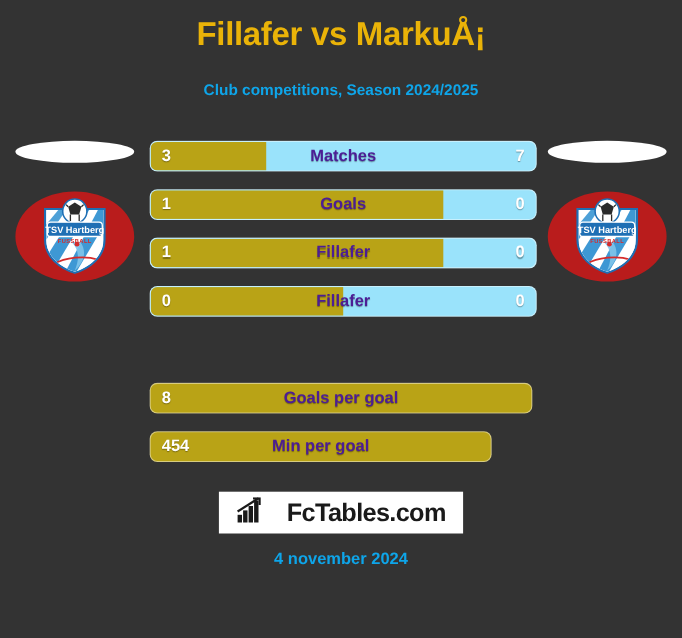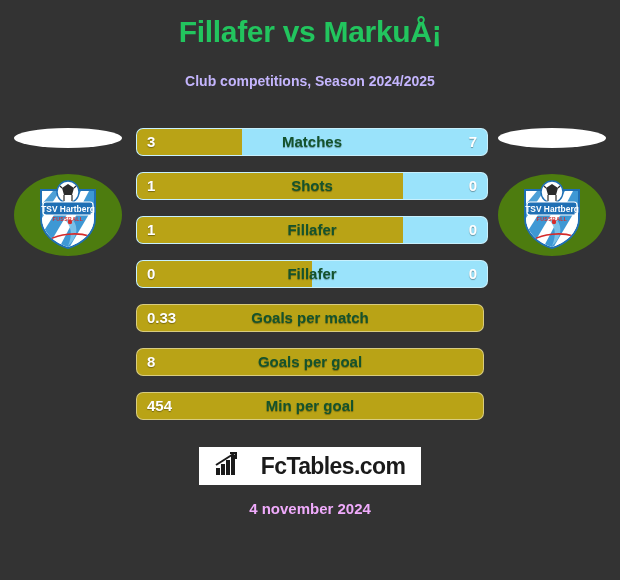--- a/index.html
+++ b/index.html
@@ -16,29 +16,29 @@
   }
 
   
   .header {
     width: 100%;
     text-align: center;
     padding-top: 14px;
     box-sizing: border-box;
   }
   .title {
-    color: #22c55e;
+    color: #eab308;
     font-size: 30px;
     font-weight: bold;
     letter-spacing: -0.3px;
     line-height: 36px;
     white-space: nowrap;
   }
   .subtitle {
-    color: #c4b5fd;
+    color: #0ea5e9;
     font-size: 14px;
     font-weight: bold;
     margin-top: 22px;
     line-height: 18px;
   }
 
   
   .stats-area {
     position: absolute;
     left: 0;
@@ -86,21 +86,21 @@
   .val.left  { left: 10px; }
   .val.right { right: 10px; }
 
   .label {
     position: absolute;
     left: 0; right: 0; top: 0;
     text-align: center;
     line-height: 26px;
     font-size: 15px;
     font-weight: bold;
-    color: #14532d;
+    color: #4c1d95;
     text-shadow: 0 1px 1px rgba(0,0,0,0.35);
     pointer-events: none;
   }
 
   
   .badge-strip {
     position: absolute;
     width: 108px;
     height: 20px;
     background: #ffffff;
@@ -108,21 +108,21 @@
     top: 128px;
   }
   .badge-strip.left  { left: 14px; }
   .badge-strip.right { left: 498px; }
 
   .badge {
     position: absolute;
     width: 108px;
     height: 82px;
     top: 174px;
-    background: #4d7c0f;
+    background: #b91c1c;
     border-radius: 50%;
   }
   .badge.left  { left: 14px; }
   .badge.right { left: 498px; }
 
   .badge svg { display: block; margin: 0 auto; }
 
   
   .fctables {
     position: absolute;
@@ -142,21 +142,21 @@
     color: #1a1a1a;
     letter-spacing: -0.6px;
     line-height: 24px;
   }
   .date {
     position: absolute;
     left: 0;
     top: 500px;
     width: 620px;
     text-align: center;
-    color: #f0abfc;
+    color: #0ea5e9;
     font-size: 15px;
     font-weight: bold;
   }
 </style>
 </head>
 <body>
 
 <div class="header">
   <div class="title">Fillafer vs MarkuÅ¡</div>
   <div class="subtitle">Club competitions, Season 2024/2025</div>
@@ -227,52 +227,46 @@
         <span class="val left">3</span>
         <span class="val right">7</span>
         <span class="label">Matches</span>
       </div>
     </div>
     <div class="row" style="top: 52px;">
       <div class="bar">
         <div class="fill-left" style="width: 76%;"></div>
         <span class="val left">1</span>
         <span class="val right">0</span>
-        <span class="label">Shots</span>
+        <span class="label">Goals</span>
       </div>
     </div>
     <div class="row" style="top: 96px;">
       <div class="bar">
         <div class="fill-left" style="width: 76%;"></div>
         <span class="val left">1</span>
         <span class="val right">0</span>
         <span class="label">Fillafer</span>
       </div>
     </div>
     <div class="row" style="top: 140px;">
       <div class="bar">
         <div class="fill-left" style="width: 50%;"></div>
         <span class="val left">0</span>
         <span class="val right">0</span>
         <span class="label">Fillafer</span>
       </div>
     </div>
-    <div class="row" style="top: 184px; width: 348px;">
-      <div class="bar solo">
-        <span class="val left">0.33</span>
-        <span class="label">Goals per match</span>
-      </div>
-    </div>
     <div class="row" style="top: 228px; width: 348px;">
       <div class="bar solo">
         <span class="val left">8</span>
         <span class="label">Goals per goal</span>
       </div>
     </div>
-    <div class="row" style="top: 272px; width: 348px; border-radius: 12px;">
+    <div class="row" style="top: 272px; width: 311px; border-radius: 12px;">
       <div class="bar solo">
         <span class="val left">454</span>
         <span class="label">Min per goal</span>
       </div>
     </div>
   </div>
 
 <div class="fctables">
   <span>
     <svg width="26" height="24" viewBox="0 0 26 24" aria-hidden="true">

